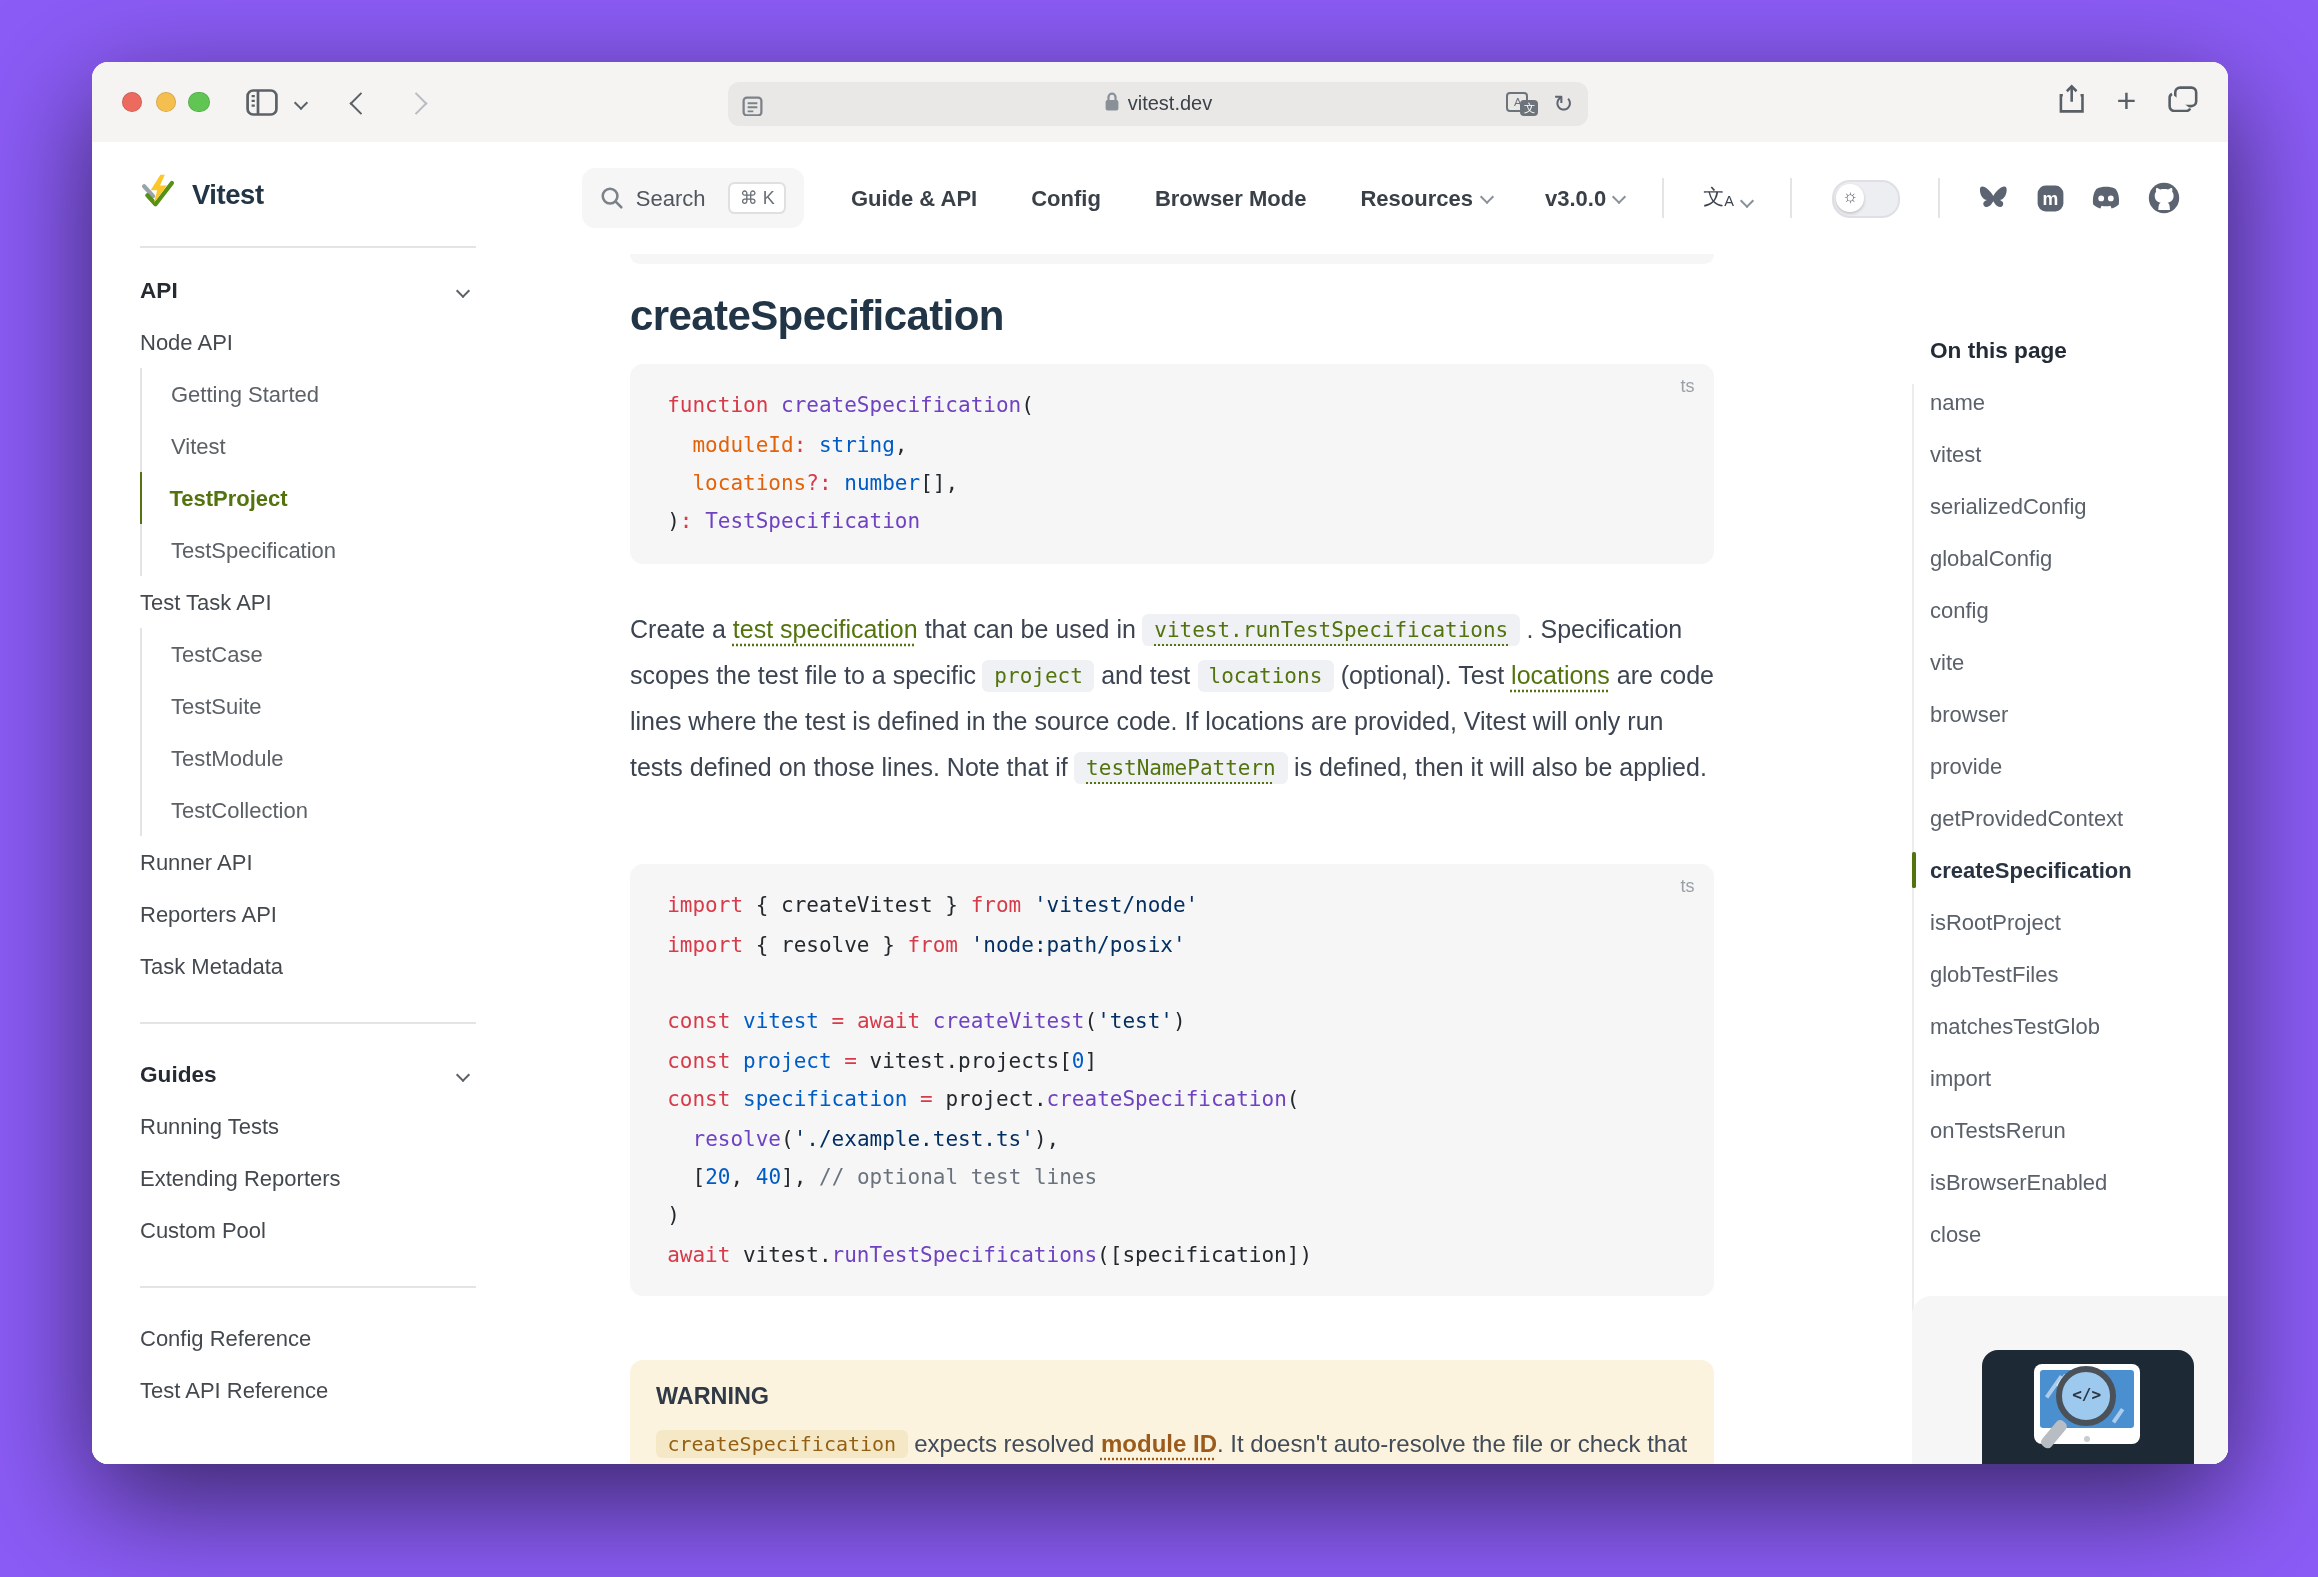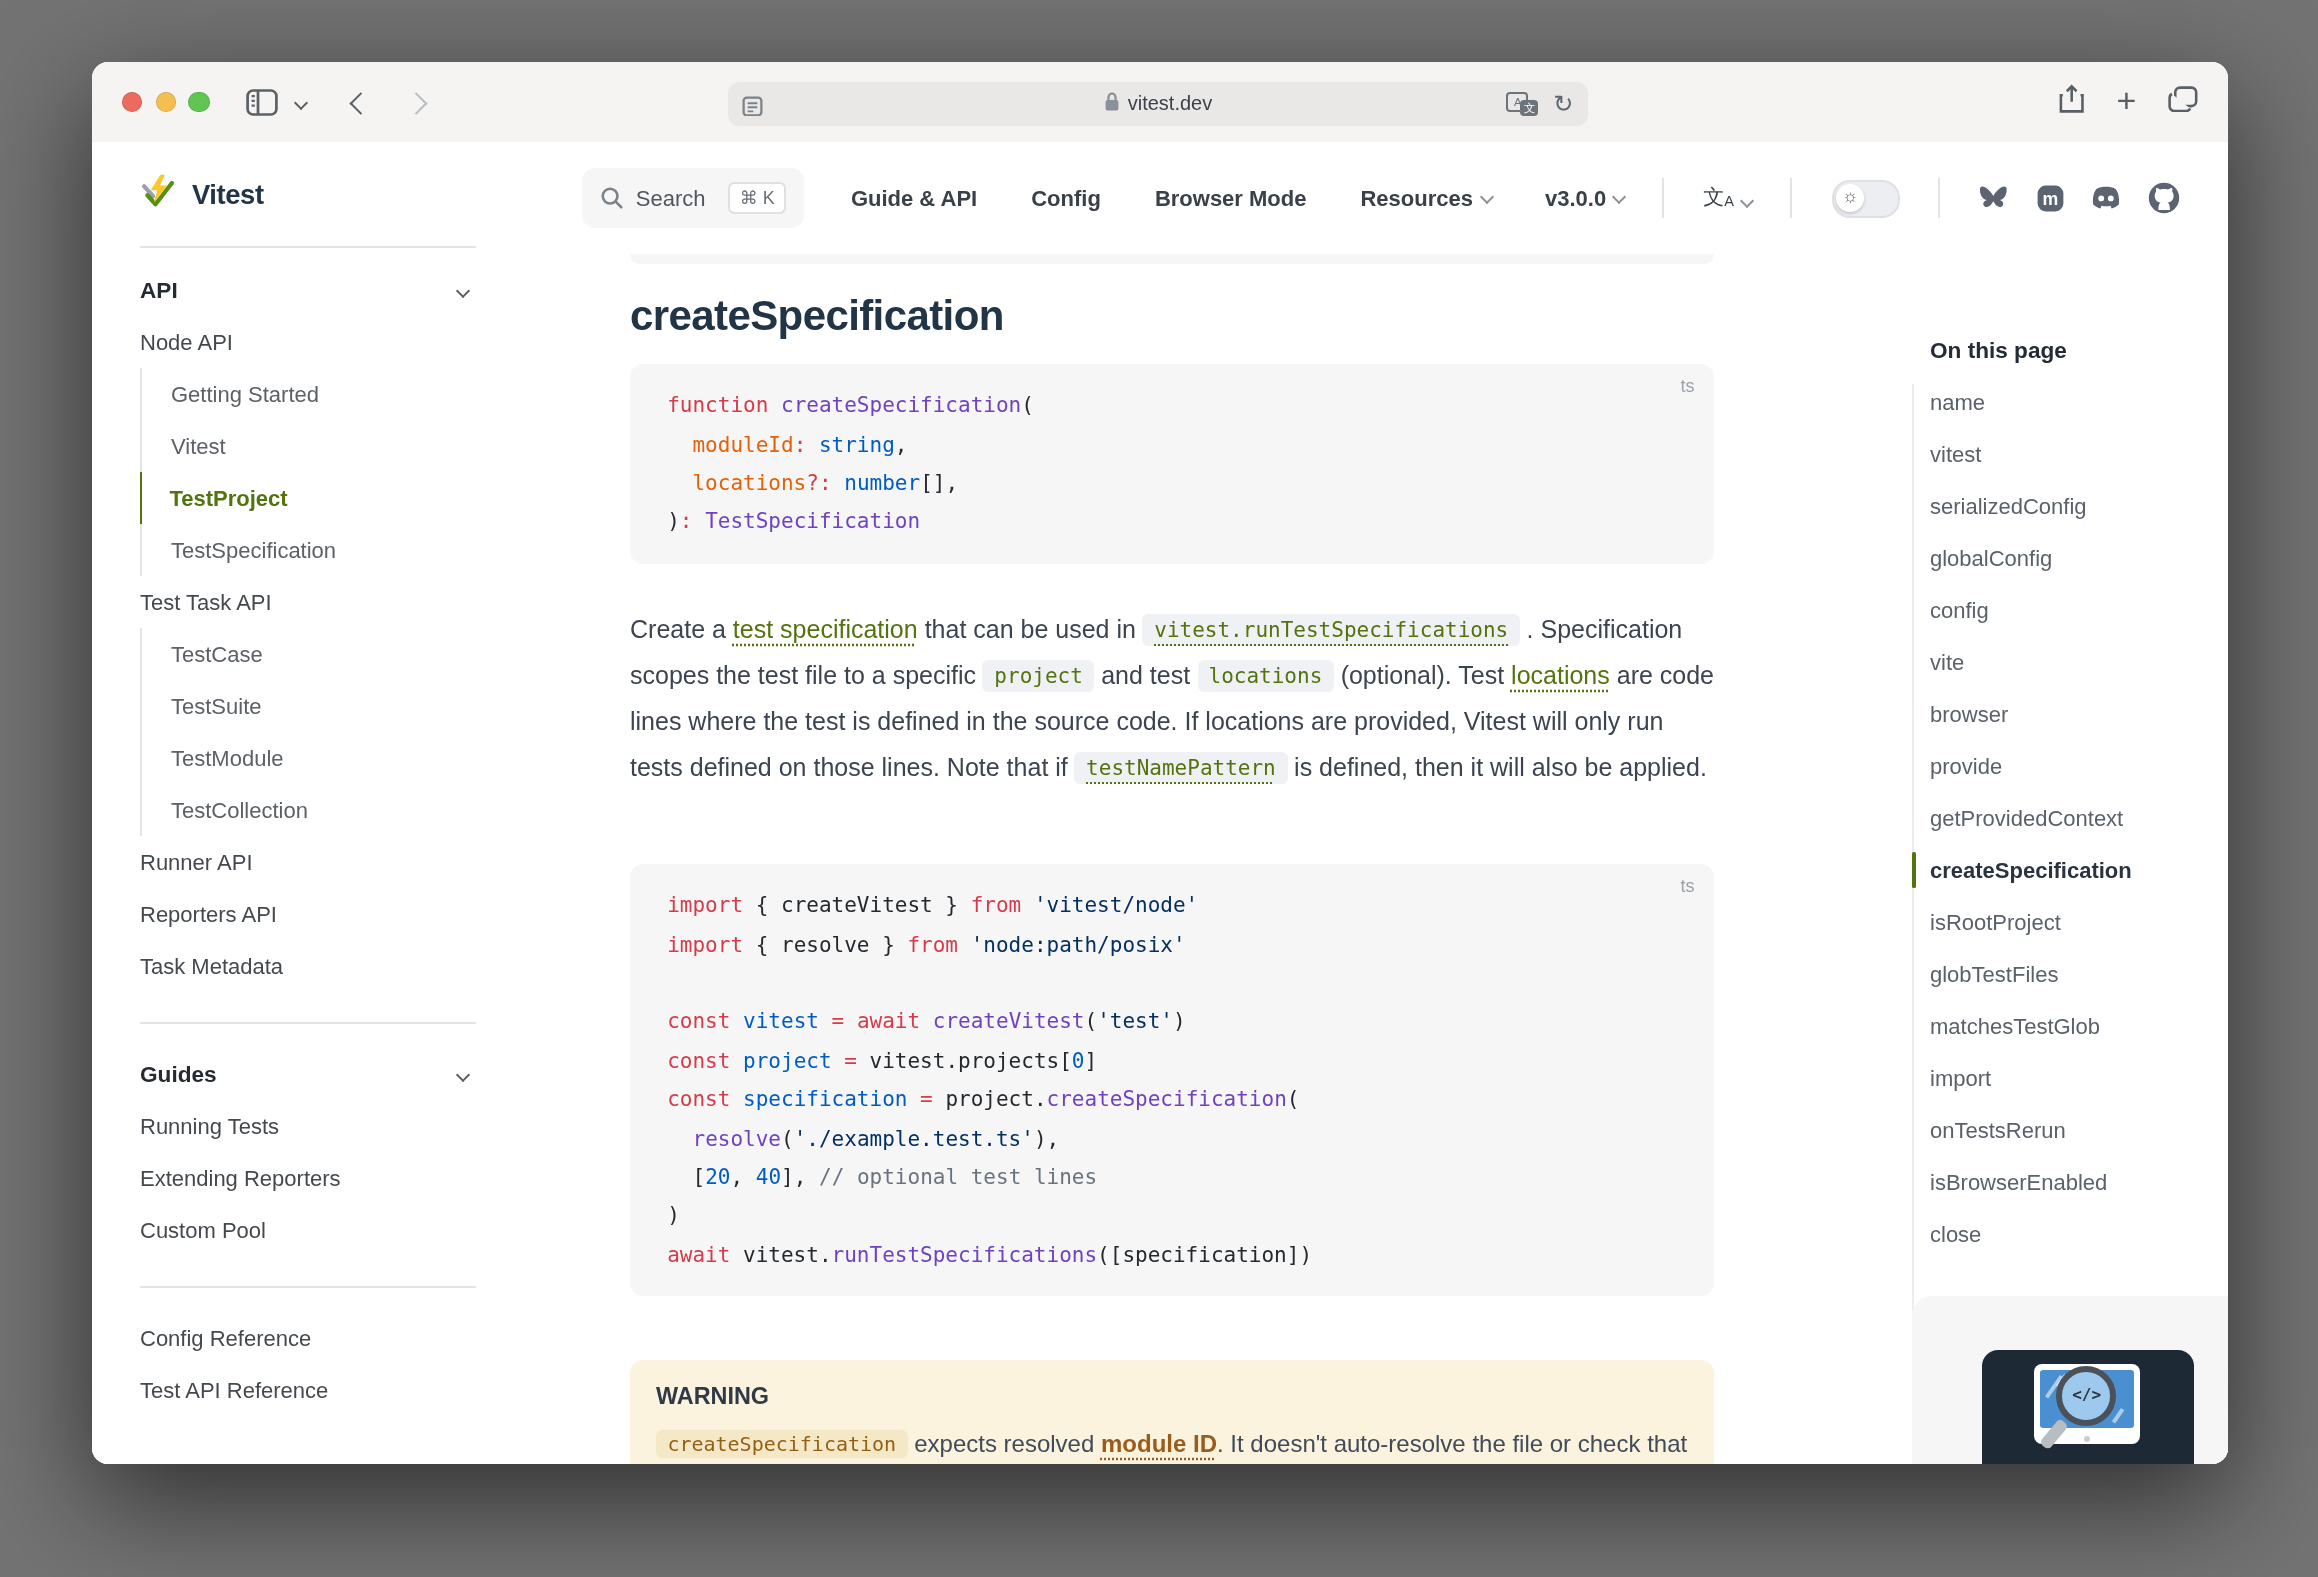--- a/index.html
+++ b/index.html
@@ -1,16 +1,16 @@
 <!DOCTYPE html>
 <html style="font-size:13px"><head>
 <meta charset="utf-8">
 <style>
   html,body{margin:0;padding:0;background:#000;}
-  .viewport{position:relative;width:2319px;height:1578px;overflow:hidden;background:#737373;}
+  .viewport{position:relative;width:2319px;height:1578px;overflow:hidden;background:#8b5cf6;}
   .stage{position:absolute;left:0;top:0;width:1159px;height:789px;transform:scale(2);transform-origin:0 0;font-family:"Liberation Sans",sans-serif;}
   .win{position:absolute;left:46px;top:31px;width:1068px;height:701px;background:#fff;border-radius:8px;overflow:hidden;box-shadow:0 18px 57px rgba(0,0,0,.6);}
   
   .toolbar{position:absolute;left:0;top:0;right:0;height:40px;background:#f5f4f2;border-bottom:0.8px solid #e0dedd;}
   .tl{position:absolute;top:14.5px;width:10.5px;height:10.5px;border-radius:50%;box-shadow:inset 0 0 0 0.4px rgba(0,0,0,.15);}
   .tl.r{left:14.5px;background:#ec6a5e;} .tl.y{left:31.5px;background:#f5bf4f;} .tl.g{left:48px;background:#61c554;}
   .cicon{position:absolute;color:#5b6167;}
   .chev{display:inline-block;width:6.5px;height:6.5px;border-right:1.5px solid #5b6167;border-bottom:1.5px solid #5b6167;transform:rotate(45deg);}
   .chev.left{transform:rotate(135deg);} .chev.right{transform:rotate(-45deg);} .chev.dim{border-color:#b9bcc0;}
   .chev.sm{width:4px;height:4px;border-width:1.1px;}

